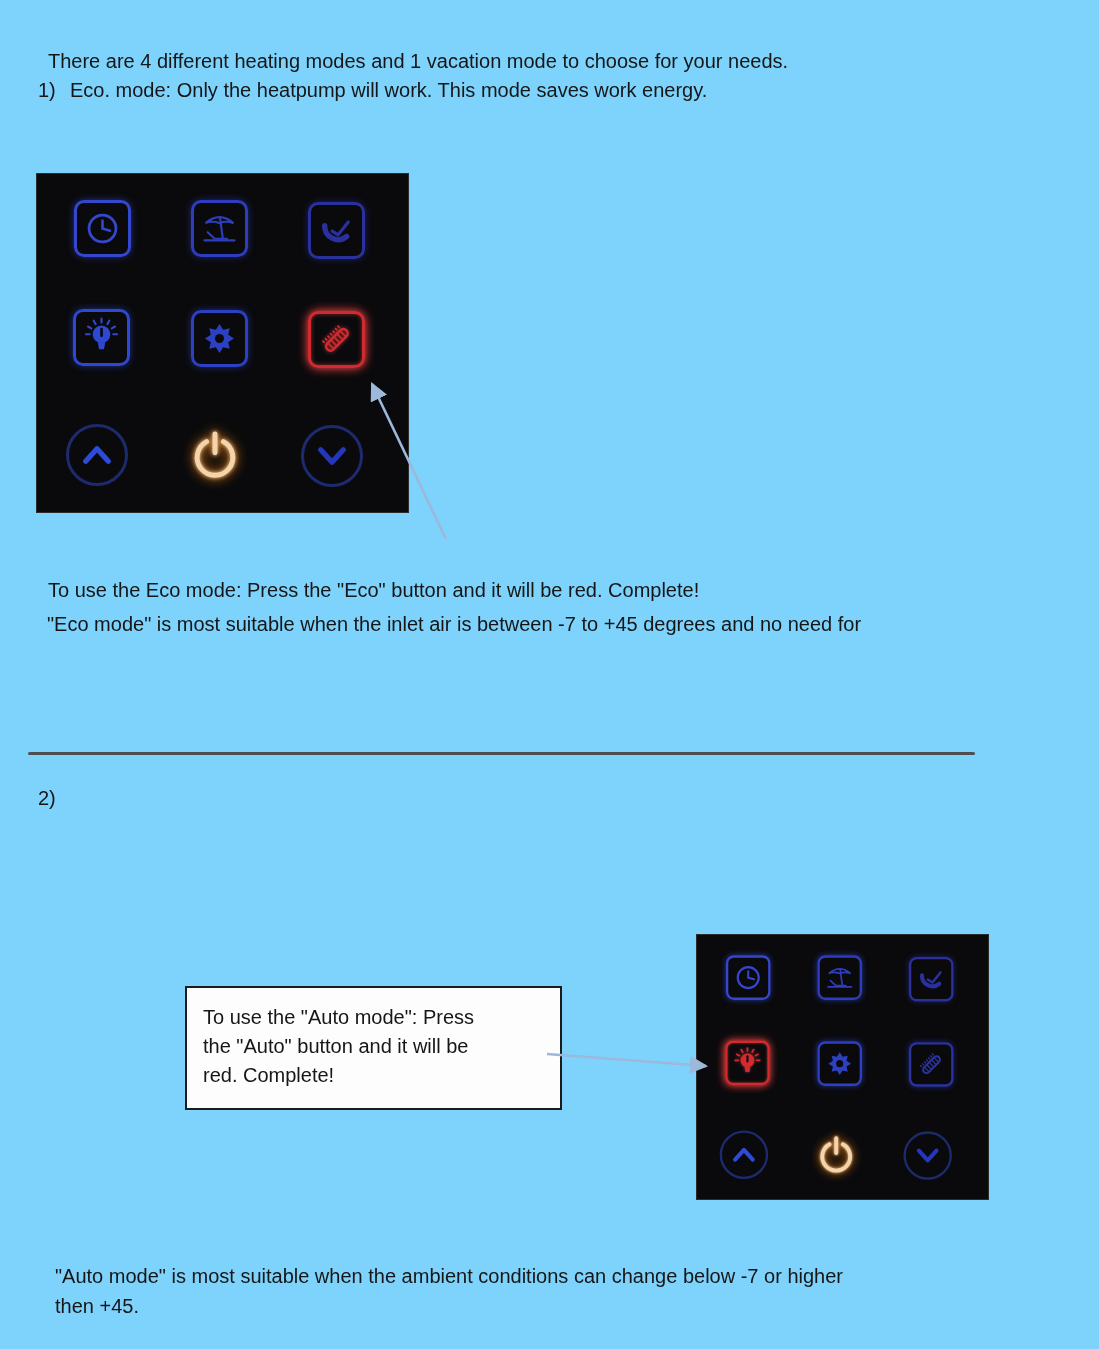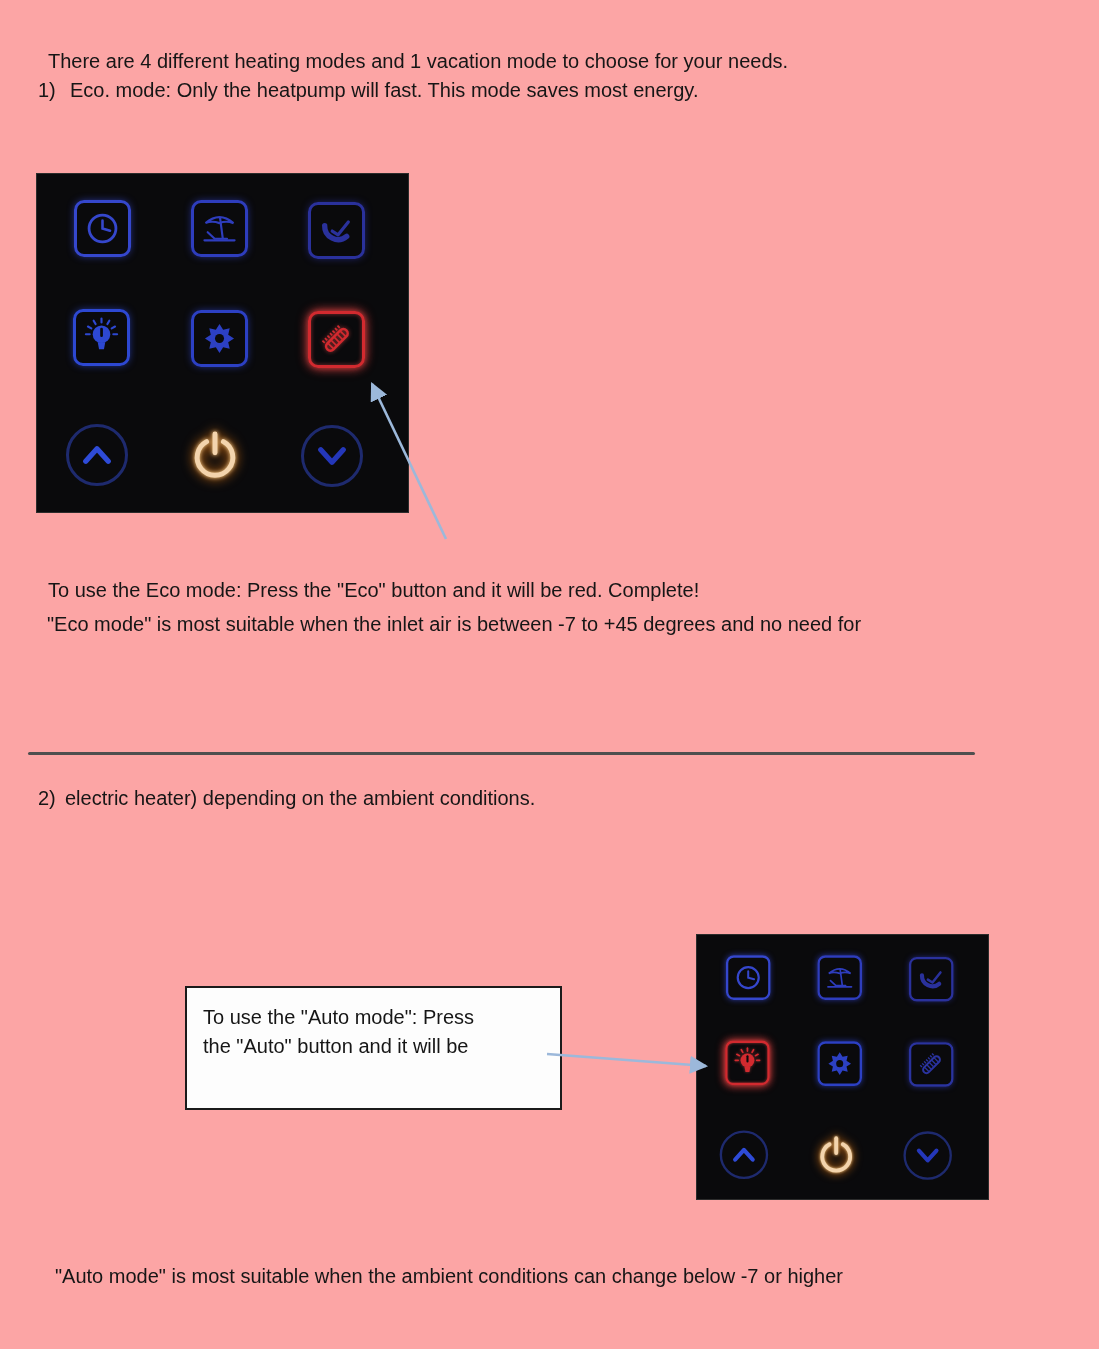--- a/index.html
+++ b/index.html
@@ -8,21 +8,21 @@
     --icon-blue-dim:#2a319c;
     --power-orange:#f3d4ad;
     --arrow-blue:#9cb8da;
     --panel-bg:#0a0a0c;
     --ink:#161616;
   }
   html,body{margin:0;padding:0;}
   body{background:#ffffff;}
   .page{
     position:relative;width:1099px;height:1349px;overflow:hidden;
-    background:#fca5a5;
+    background:#7dd3fc;
     font-family:"Liberation Sans","DejaVu Sans",sans-serif;
     color:var(--ink);
   }
   .t{position:absolute;font-size:20px;line-height:28px;white-space:nowrap;}
   .intro{left:48px;top:27px;}
   .listitem{position:absolute;display:flex;}
   .item1{left:38px;top:79px;font-size:20px;}
   .item1 .num{width:32px;flex:0 0 32px;}
   .item2{left:38px;top:784px;font-size:20px;line-height:28px;}
   .item2 .num{width:27px;flex:0 0 27px;}
@@ -65,21 +65,21 @@
 </style>
 </head>
 <body>
 
 <div class="page">
 
   <p class="t intro">There are 4 different heating modes and 1 vacation mode to choose for your needs.</p>
 
   <div class="listitem item1">
     <span class="num">1)</span>
-    <span>Eco. mode: Only the heatpump will fast. This mode saves most energy.</span>
+    <span>Eco. mode: Only the heatpump will work. This mode saves work energy.</span>
   </div>
 
   <div class="panel panel1 active-eco">
     <div class="panel-inner">
       <div class="btn sq p-r1c1 b-clock">
         <svg viewBox="0 0 40 40" fill="none" stroke="currentColor">
           <circle cx="20" cy="20" r="12.5" stroke-width="2.6"></circle>
           <path d="M20 12.5 V20 L27 22" stroke-width="2.4" stroke-linecap="round"></path>
         </svg>
       </div>
@@ -167,27 +167,27 @@
 
   <div class="t eco-note">
     <div>"Eco mode" is most suitable when the inlet air is between -7 to +45 degrees and no need for</div>
   </div>
 
   <div class="divider"></div>
 
   <div class="listitem item2">
     <span class="num">2)</span>
     <div>
-      <div>electric heater) depending on the ambient conditions.</div>
     </div>
   </div>
 
   <div class="callout">
     <div>To use the "Auto mode": Press</div>
     <div>the "Auto" button and it will be</div>
+    <div>red. Complete!</div>
   </div>
 
   <div class="panel panel2 active-auto">
     <div class="panel-inner">
       <div class="btn sq p-r1c1 b-clock">
         <svg viewBox="0 0 40 40" fill="none" stroke="currentColor">
           <circle cx="20" cy="20" r="12.5" stroke-width="2.6"></circle>
           <path d="M20 12.5 V20 L27 22" stroke-width="2.4" stroke-linecap="round"></path>
         </svg>
       </div>
@@ -266,20 +266,21 @@
       <div class="btn circ p-r3c3 b-down">
         <svg viewBox="0 0 40 40" fill="none" stroke="currentColor">
           <polyline points="11,15 20,25 29,15" stroke-width="4.2" stroke-linecap="round" stroke-linejoin="round"></polyline>
         </svg>
       </div>
     </div>
   </div>
 
   <div class="t auto-note">
     <div>"Auto mode" is most suitable when the ambient conditions can change below -7 or higher</div>
+    <div>then +45.</div>
   </div>
 
   <svg class="arrows" width="1099" height="1349" viewBox="0 0 1099 1349">
     <defs>
       <marker id="ah" markerWidth="9" markerHeight="8" refX="6.2" refY="3.5" orient="auto">
         <path d="M0,0 L7,3.5 L0,7 Z" fill="#9cb8da"></path>
       </marker>
     </defs>
     <line x1="446" y1="539" x2="372" y2="384" stroke="#9cb8da" stroke-width="2.6" marker-end="url(#ah)"></line>
     <line x1="547" y1="1054" x2="706" y2="1066" stroke="#9cb8da" stroke-width="2.6" marker-end="url(#ah)"></line>

